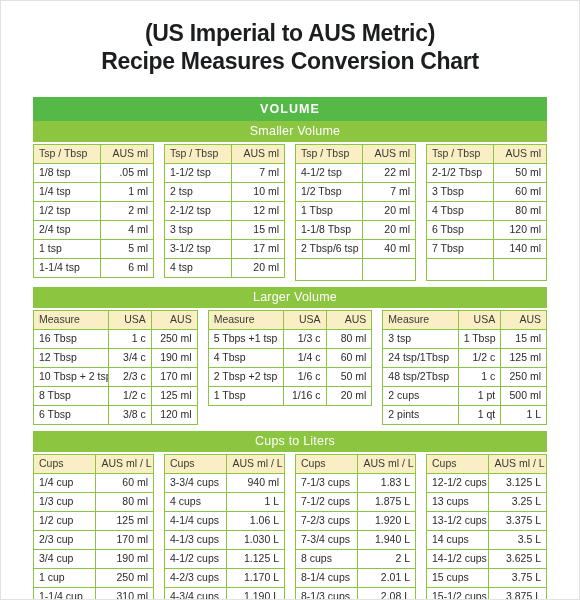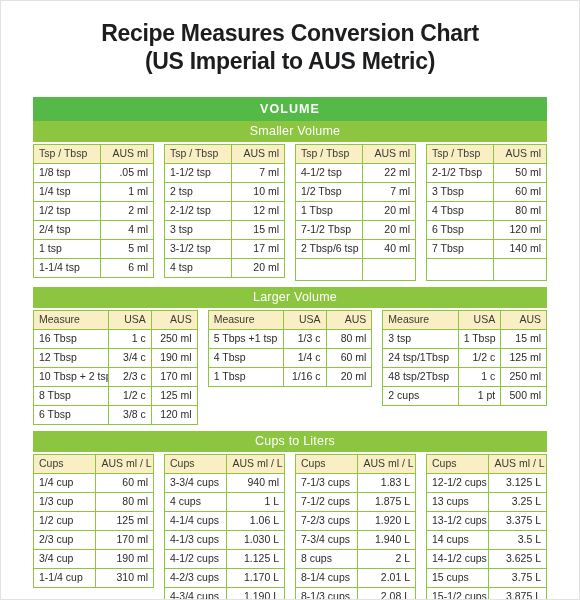--- a/index.html
+++ b/index.html
@@ -105,22 +105,22 @@
   .cl col.c1 { width: 52%; }
   .cl col.c2 { width: 48%; }
   .spacer-sm { height: 6px; }
 </style>
 </head>
 <body>
 
 <div class="page">
 
   <div class="title-block">
+    <div class="title-line">(US Imperial to AUS Metric)</div>
     <div class="title-line">Recipe Measures Conversion Chart</div>
-    <div class="title-line">(US Imperial to AUS Metric)</div>
   </div>
 
   <div class="content">
 
     <div class="band-main">VOLUME</div>
 
     <div class="band-sub">Smaller Volume</div>
     <div class="grid cols4 sv" id="smaller-volume-grid">
         <div class="col">
           <table class="tbl sv">
@@ -221,21 +221,21 @@
               </tr>
               <tr>
                 <td class="ta-l">1/2 Tbsp</td>
                 <td class="ta-r">7 ml</td>
               </tr>
               <tr>
                 <td class="ta-l">1 Tbsp</td>
                 <td class="ta-r">20 ml</td>
               </tr>
               <tr>
-                <td class="ta-l">7-1/2 Tbsp</td>
+                <td class="ta-l">1-1/8 Tbsp</td>
                 <td class="ta-r">20 ml</td>
               </tr>
               <tr>
                 <td class="ta-l">2 Tbsp/6 tsp</td>
                 <td class="ta-r">40 ml</td>
               </tr>
               <tr>
                 <td class="blank">&nbsp;</td>
                 <td class="blank">&nbsp;</td>
               </tr>
@@ -350,20 +350,25 @@
                 <td class="ta-l">5 Tbps +1 tsp</td>
                 <td class="ta-r">1/3 c</td>
                 <td class="ta-r">80 ml</td>
               </tr>
               <tr>
                 <td class="ta-l">4 Tbsp</td>
                 <td class="ta-r">1/4 c</td>
                 <td class="ta-r">60 ml</td>
               </tr>
               <tr>
+                <td class="ta-l">2 Tbsp +2 tsp</td>
+                <td class="ta-r">1/6 c</td>
+                <td class="ta-r">50 ml</td>
+              </tr>
+              <tr>
                 <td class="ta-l">1 Tbsp</td>
                 <td class="ta-r">1/16 c</td>
                 <td class="ta-r">20 ml</td>
               </tr>
             </tbody>
           </table>
         </div>
         <div class="col">
           <table class="tbl lv">
             <colgroup>
@@ -392,20 +397,25 @@
               <tr>
                 <td class="ta-l">48 tsp/2Tbsp</td>
                 <td class="ta-r">1 c</td>
                 <td class="ta-r">250 ml</td>
               </tr>
               <tr>
                 <td class="ta-l">2 cups</td>
                 <td class="ta-r">1 pt</td>
                 <td class="ta-r">500 ml</td>
               </tr>
+              <tr>
+                <td class="ta-l">2 pints</td>
+                <td class="ta-r">1 qt</td>
+                <td class="ta-r">1 L</td>
+              </tr>
             </tbody>
           </table>
         </div>
       </div>
 
     <div class="spacer-sm"></div>
 
     <div class="band-sub">Cups to Liters</div>
     <div class="grid cols4 cl" id="cups-to-liters-grid">
         <div class="col">
@@ -435,20 +445,24 @@
               </tr>
               <tr>
                 <td class="ta-l">2/3 cup</td>
                 <td class="ta-r">170 ml</td>
               </tr>
               <tr>
                 <td class="ta-l">3/4 cup</td>
                 <td class="ta-r">190 ml</td>
               </tr>
               <tr>
+                <td class="ta-l">1 cup</td>
+                <td class="ta-r">250 ml</td>
+              </tr>
+              <tr>
                 <td class="ta-l">1-1/4 cup</td>
                 <td class="ta-r">310 ml</td>
               </tr>
             </tbody>
           </table>
         </div>
         <div class="col">
           <table class="tbl cl">
             <colgroup>
               <col class="c1">

